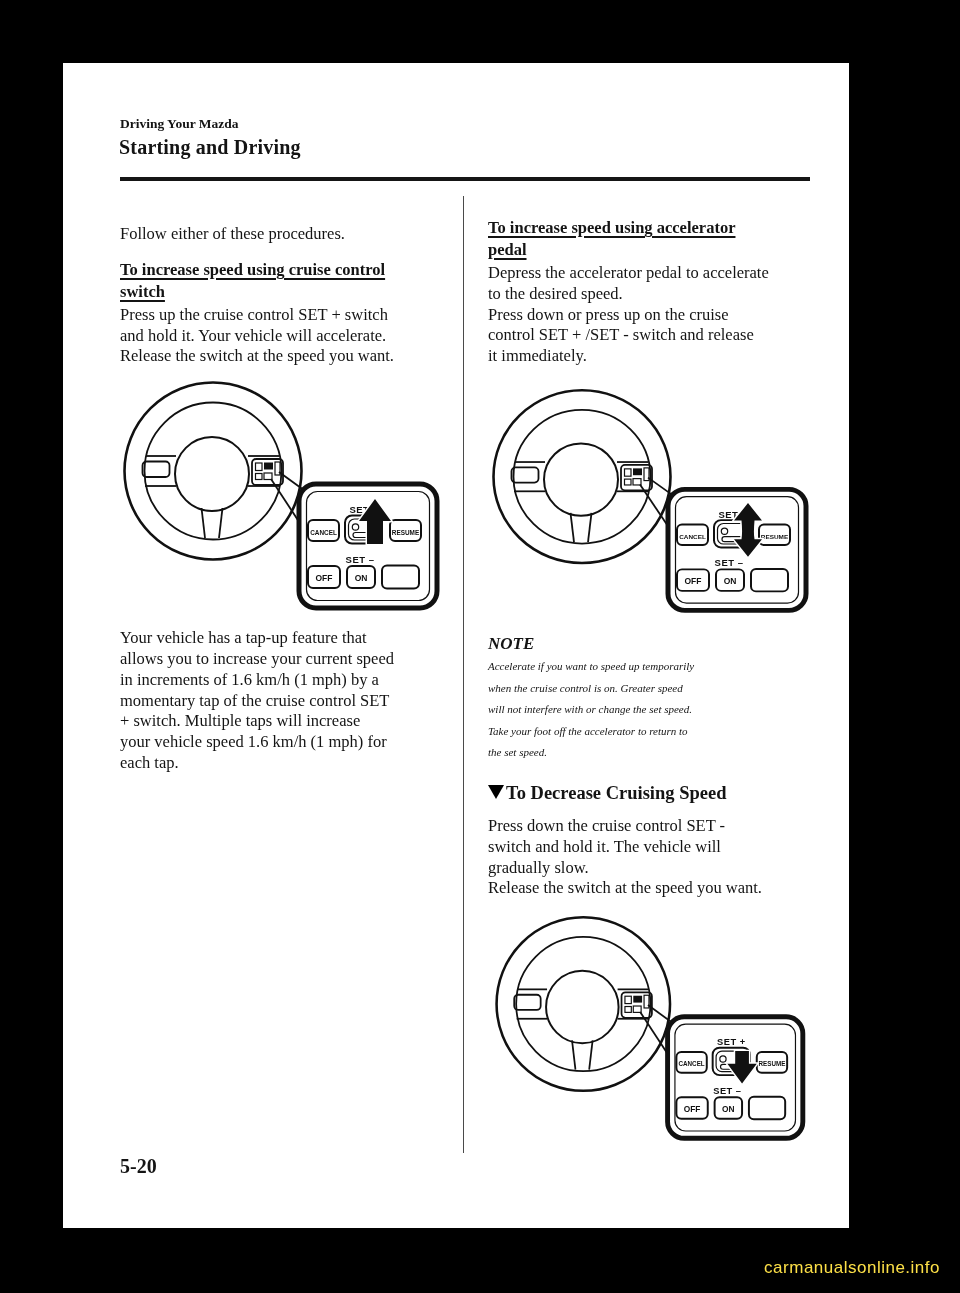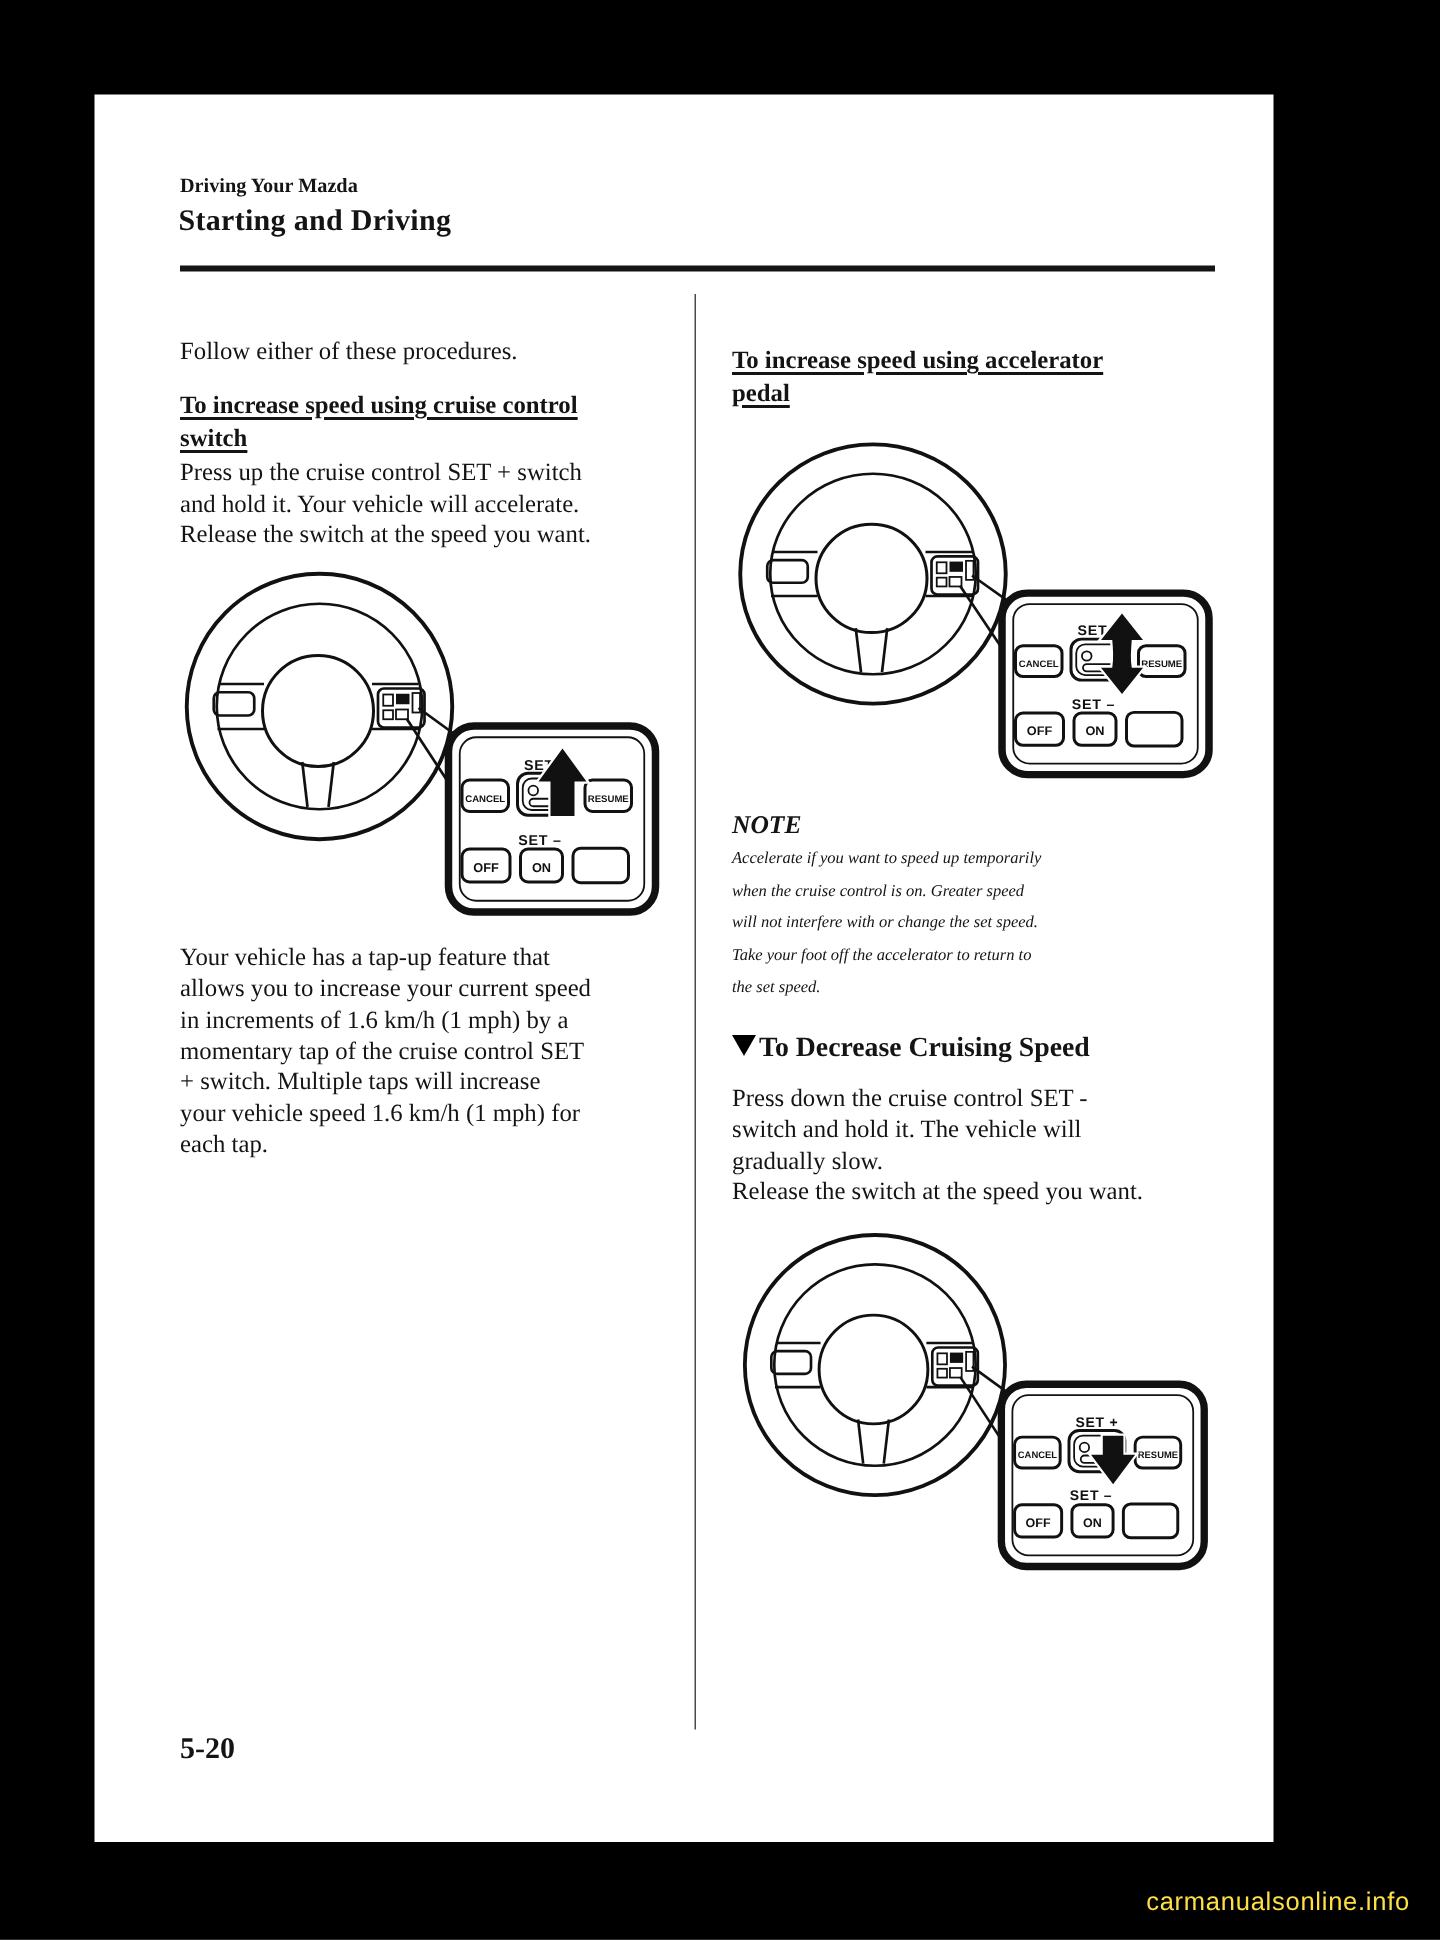--- a/index.html
+++ b/index.html
@@ -139,22 +139,27 @@
       <p class="body mt-tap">Your vehicle has a tap-up feature that
 allows you to increase your current speed
 in increments of 1.6 km/h (1 mph) by a
 momentary tap of the cruise control SET
 + switch. Multiple taps will increase
 your vehicle speed 1.6 km/h (1 mph) for
 each tap.</p>
     </div>
 
     <div class="col col-right">
-      <h4 class="sub" style="margin-top:16px">To increase speed using accelerator
+      <h4 class="sub" style="margin-top:4px">To increase speed using accelerator
 pedal</h4>
+      <p class="body mt-p2">Depress the accelerator pedal to accelerate
+to the desired speed.
+Press down or press up on the cruise
+control SET + /SET - switch and release
+it immediately.</p>
 
       <svg class="dgm2" viewBox="0 0 330 250" width="330" height="244" preserveAspectRatio="none">
         <use href="#dgm-wheel"></use>
         <use href="#dgm-panel"></use>
         <path class="arrow" d="M266,124 L280,142 L272.5,142 C272,149 271.5,155 272.5,161 L280,161 L266,179 L252,161 L259.5,161 C260.5,154 260,148 259.5,142 L252,142 Z"></path>
       </svg>
 
       <div class="note-label mt-note">NOTE</div>
       <p class="note-body mt-noteb">Accelerate if you want to speed up temporarily
 when the cruise control is on. Greater speed

